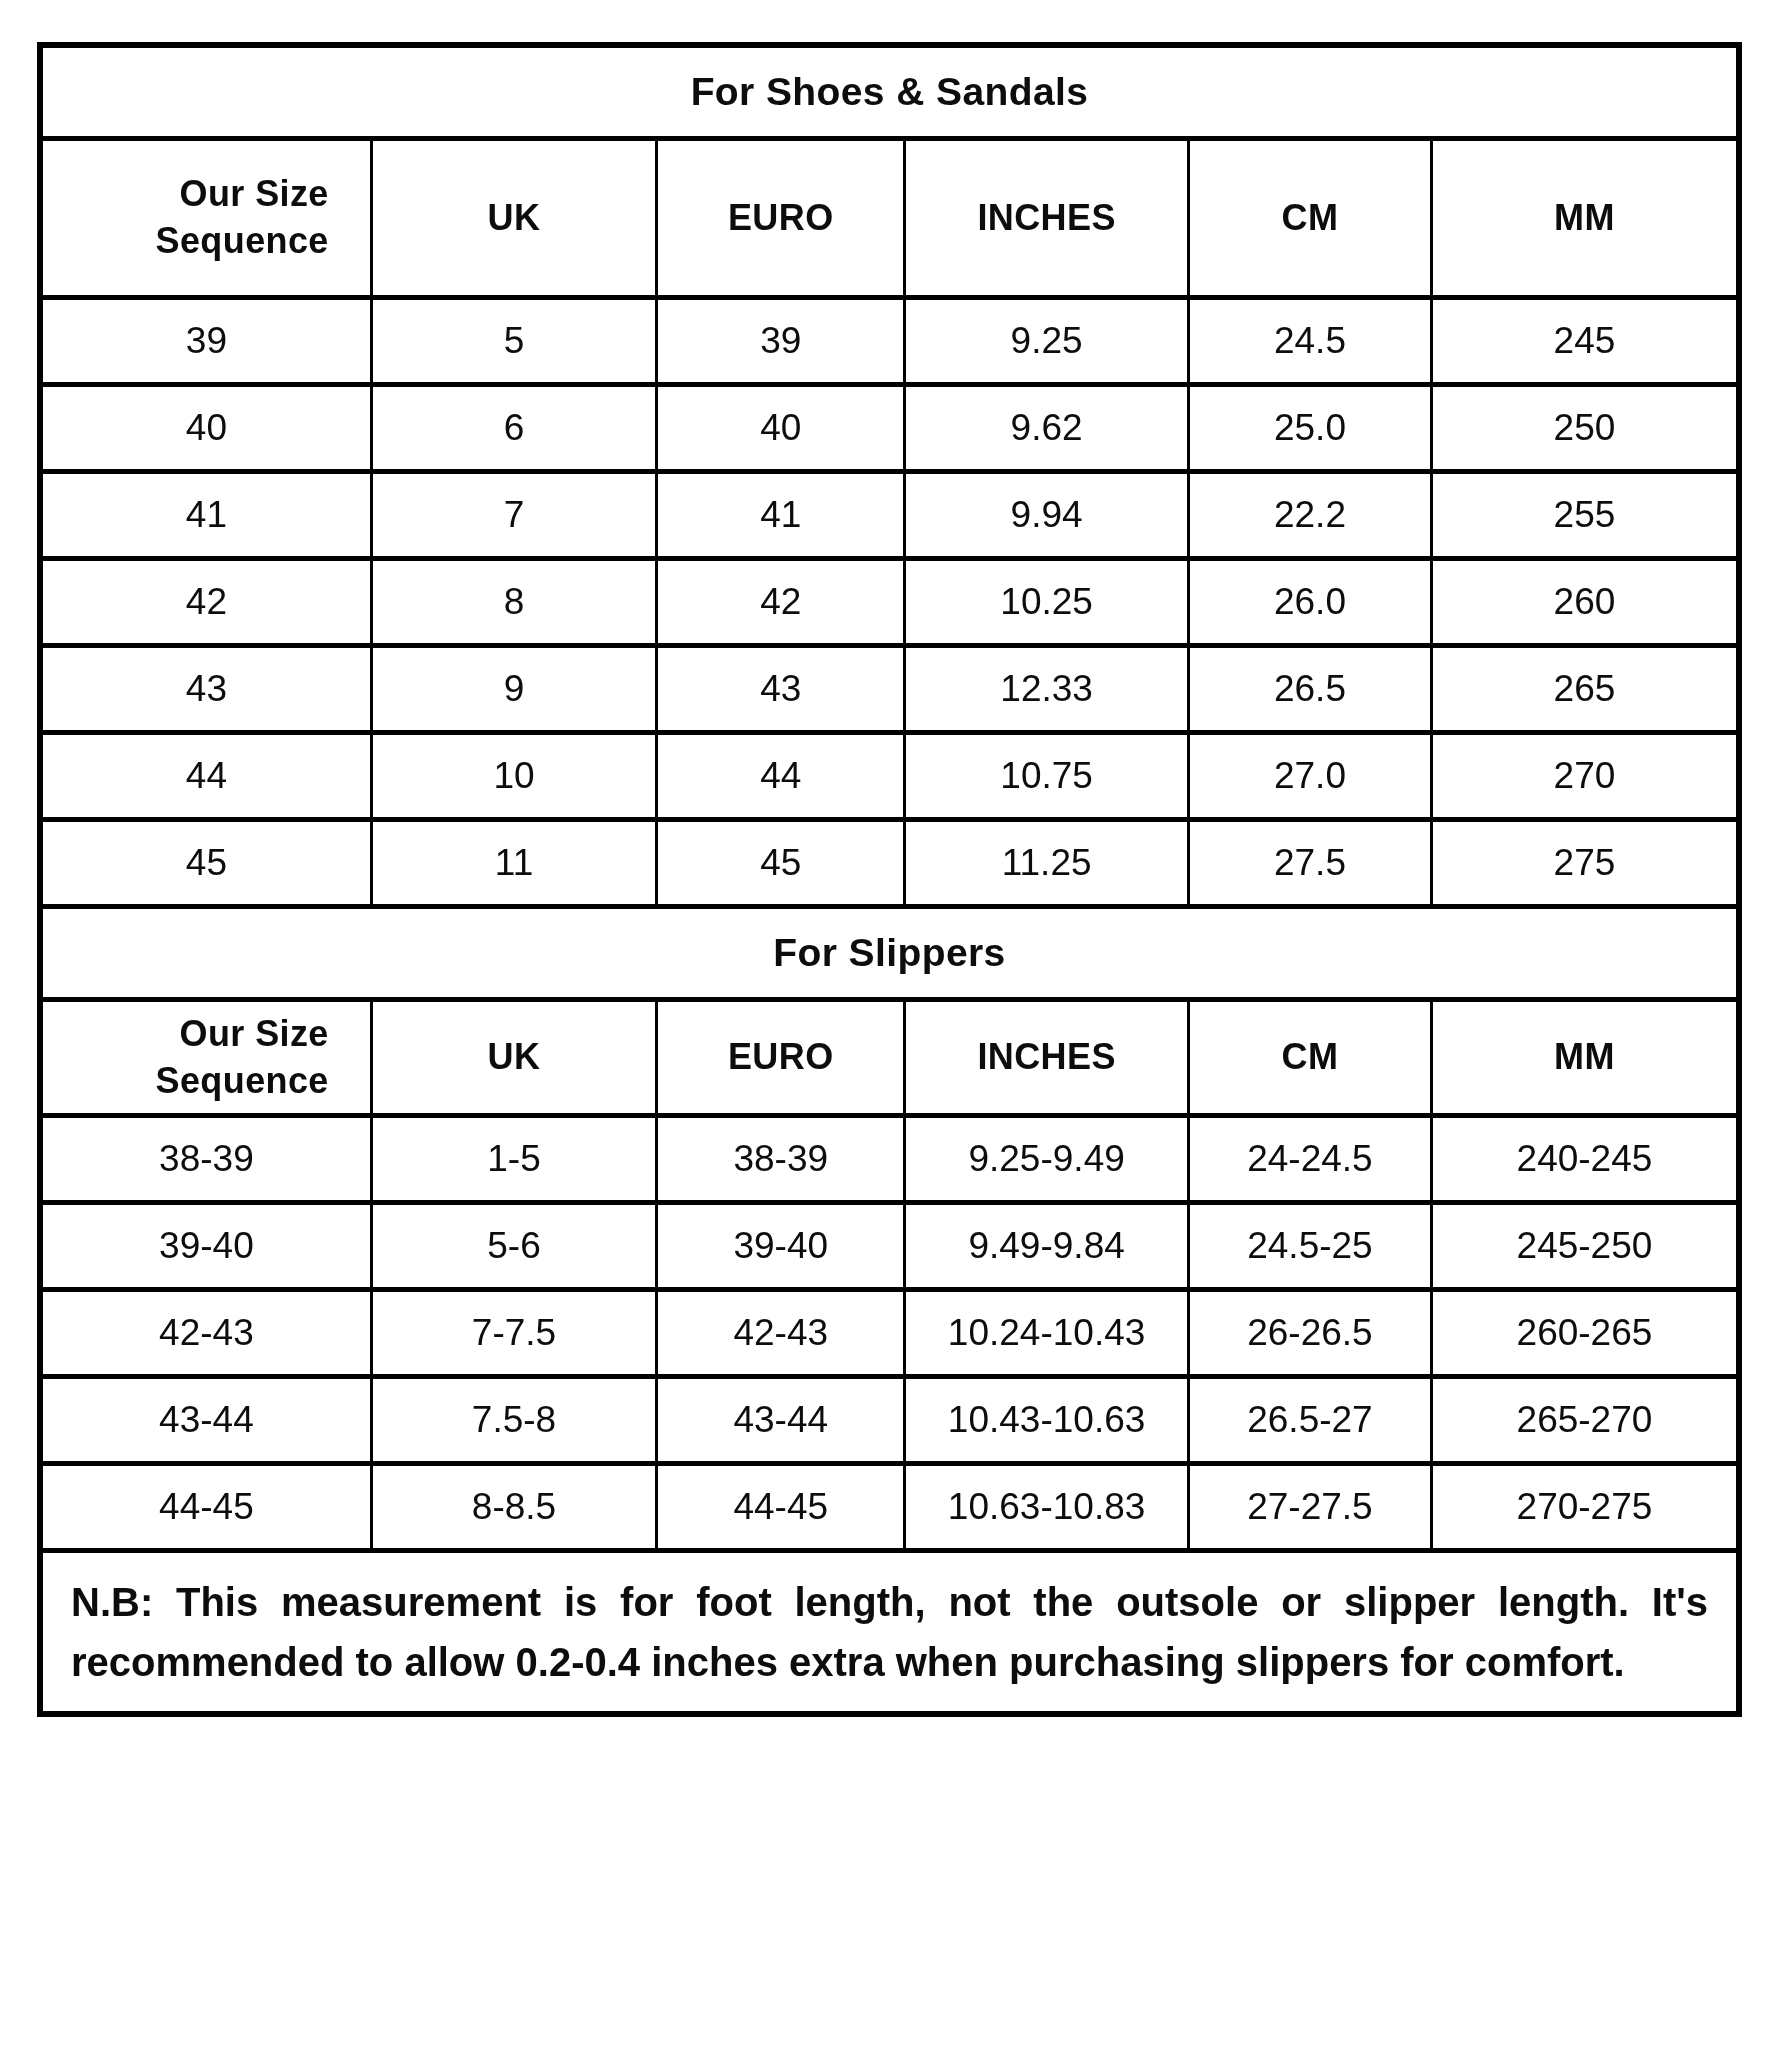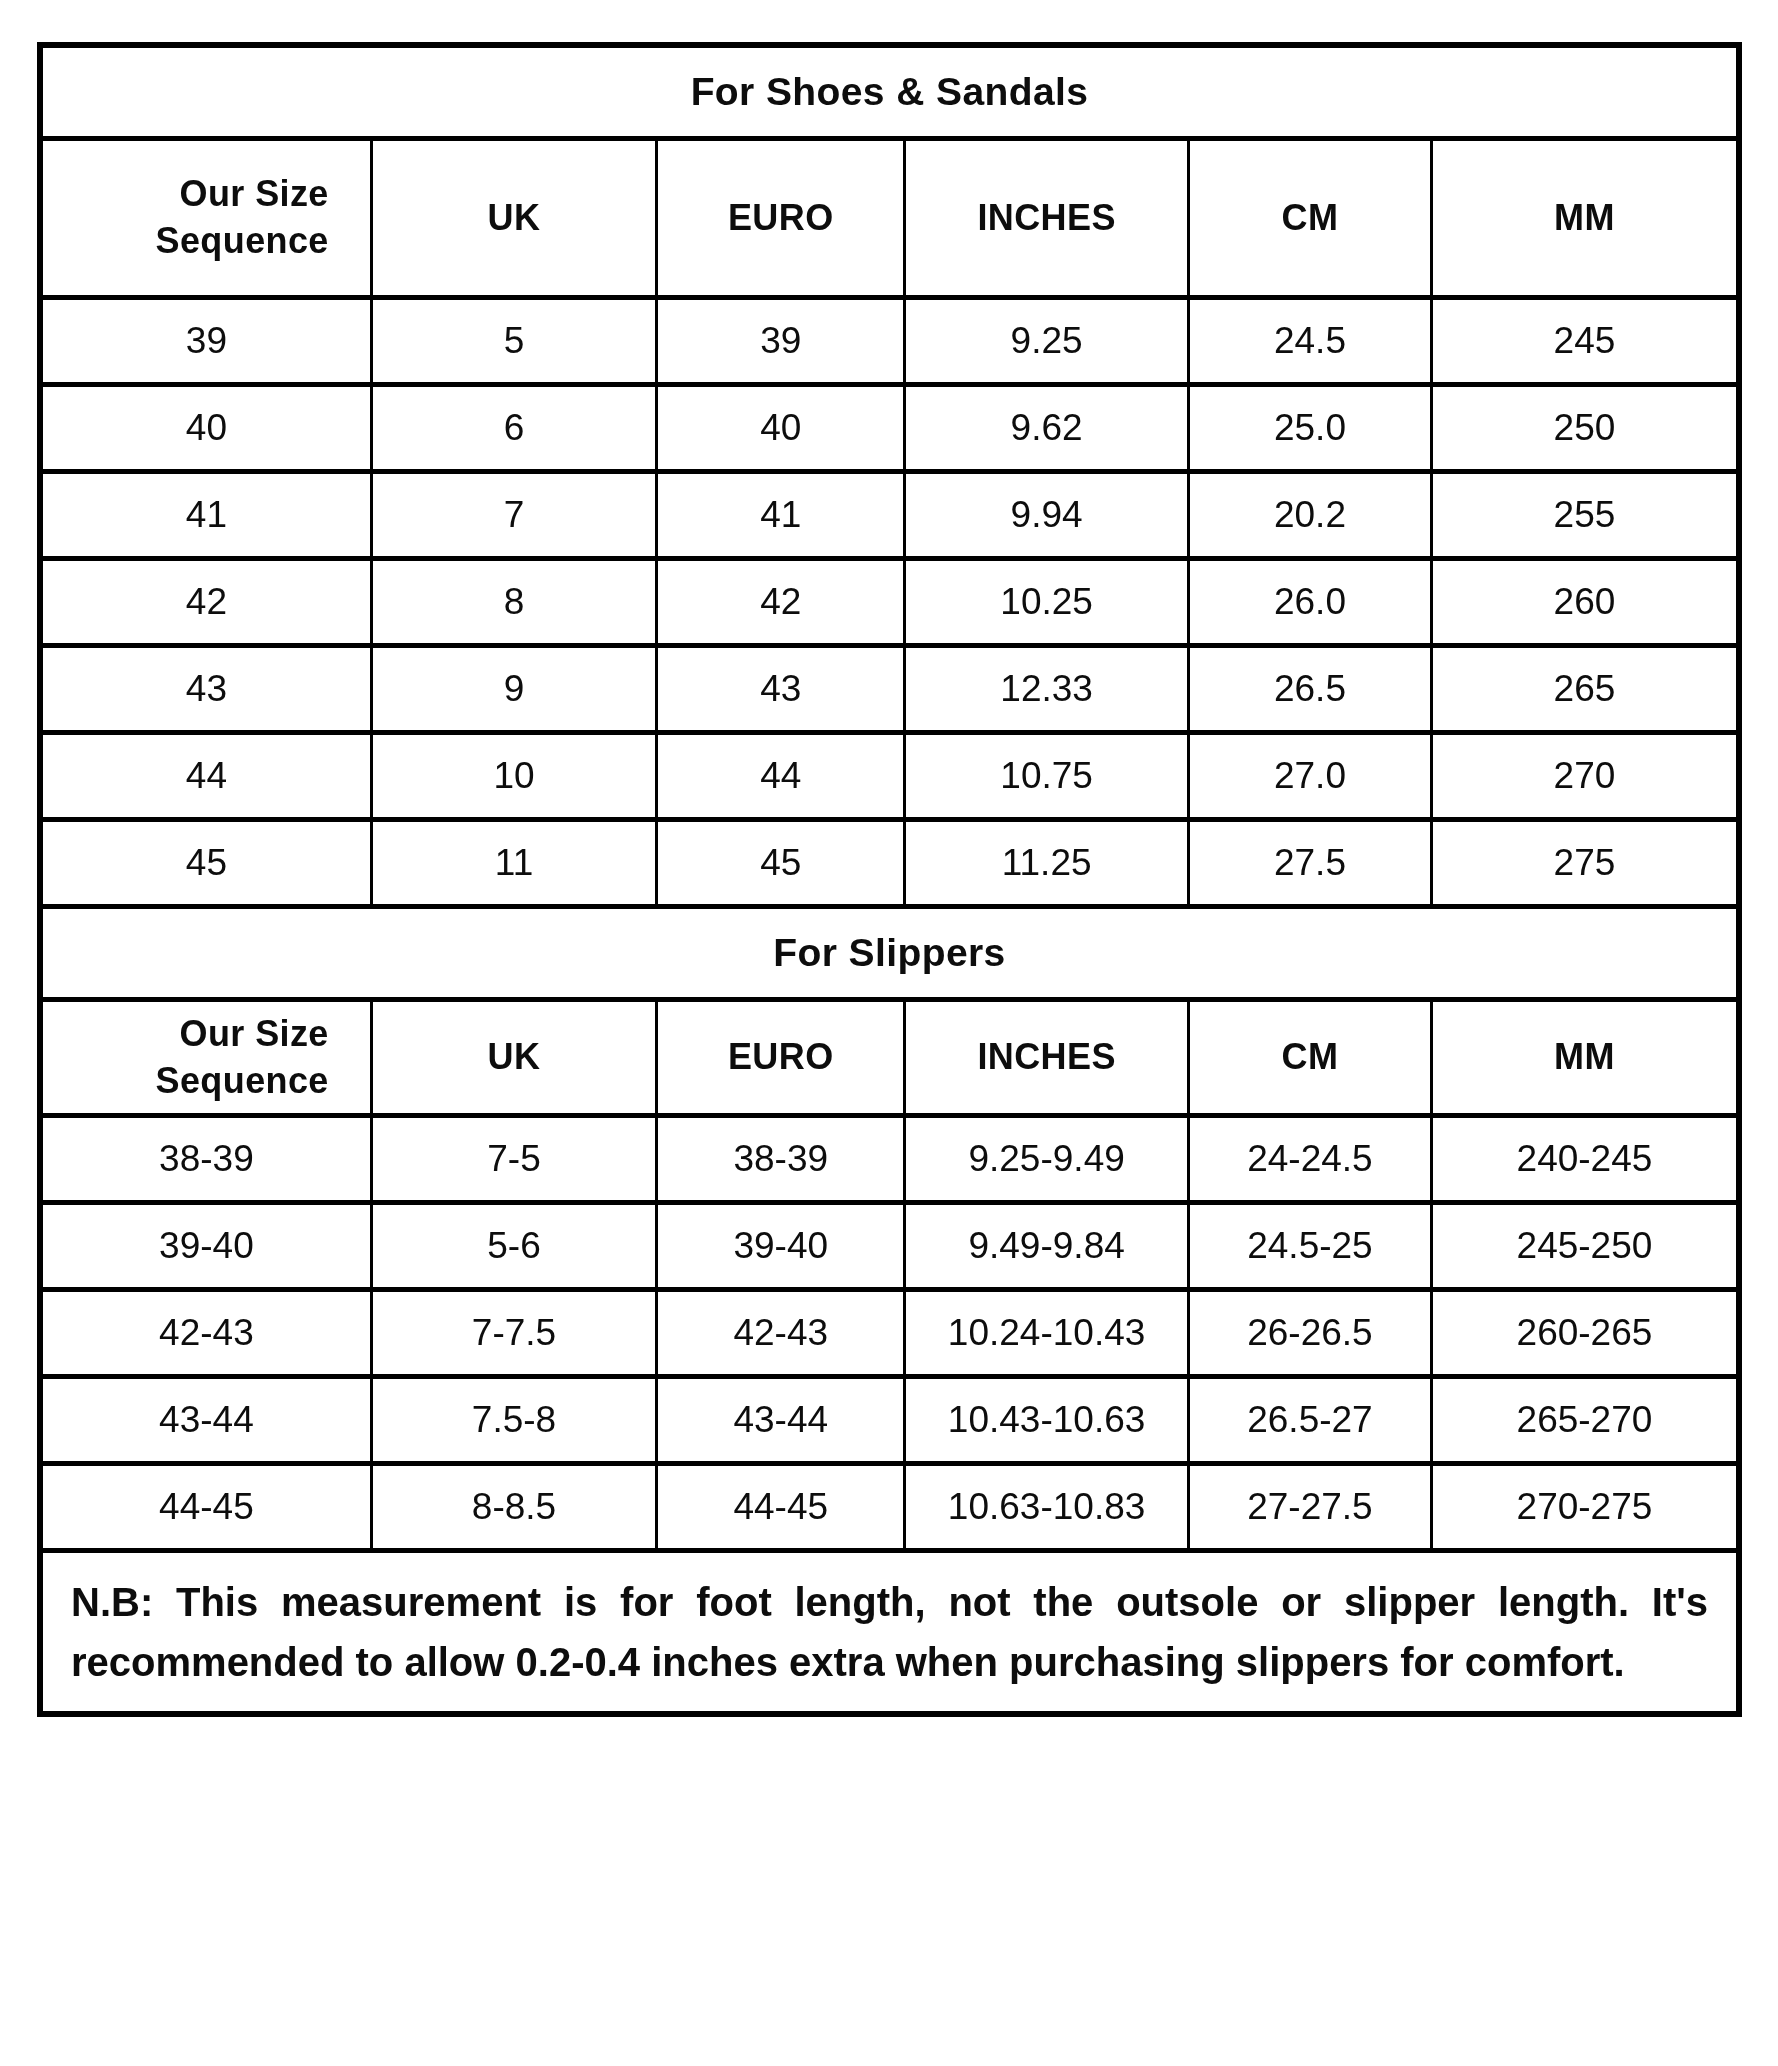--- a/index.html
+++ b/index.html
@@ -107,21 +107,21 @@
           <td>40</td>
           <td>9.62</td>
           <td>25.0</td>
           <td>250</td>
         </tr>
         <tr>
           <td>41</td>
           <td>7</td>
           <td>41</td>
           <td>9.94</td>
-          <td>20.2</td>
+          <td>22.2</td>
           <td>255</td>
         </tr>
         <tr>
           <td>42</td>
           <td>8</td>
           <td>42</td>
           <td>10.25</td>
           <td>26.0</td>
           <td>260</td>
         </tr>
@@ -161,21 +161,21 @@
         <th>EURO</th>
         <th>INCHES</th>
         <th>CM</th>
         <th>MM</th>
       </tr>
     </tbody>
 
     <tbody class="data-body">
         <tr>
           <td>38-39</td>
-          <td>7-5</td>
+          <td>1-5</td>
           <td>38-39</td>
           <td>9.25-9.49</td>
           <td>24-24.5</td>
           <td>240-245</td>
         </tr>
         <tr>
           <td>39-40</td>
           <td>5-6</td>
           <td>39-40</td>
           <td>9.49-9.84</td>

